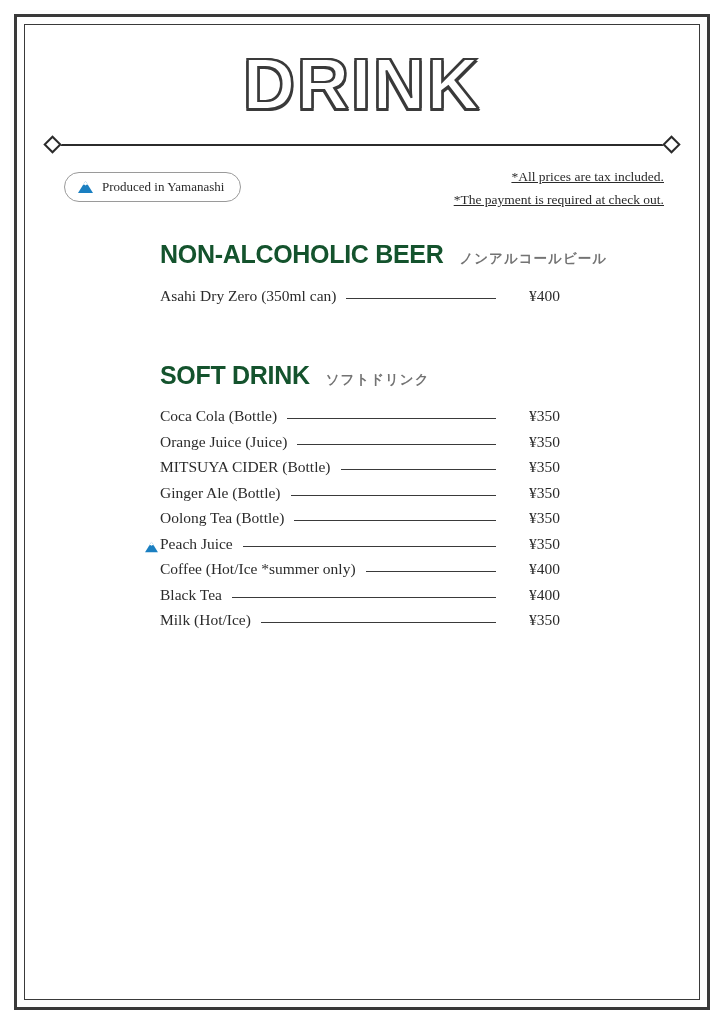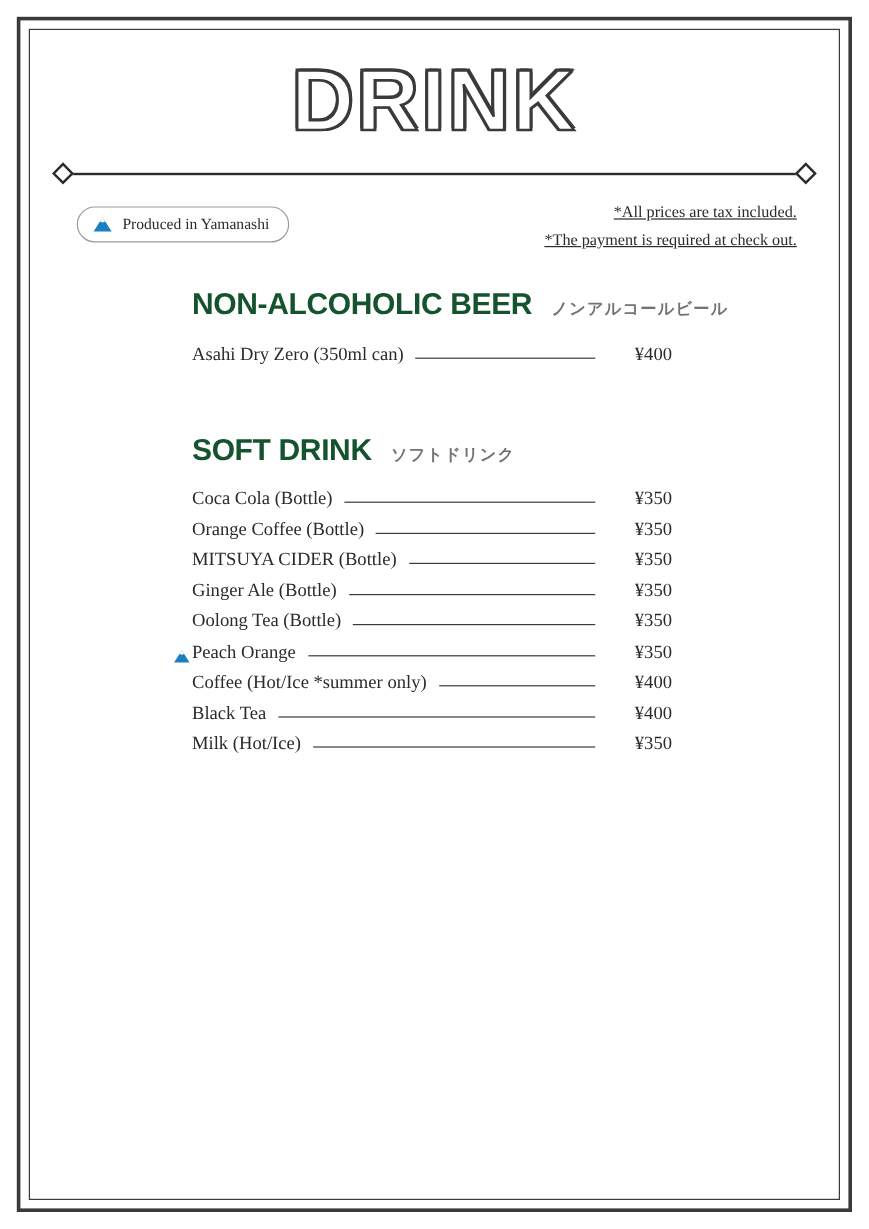--- a/index.html
+++ b/index.html
@@ -262,21 +262,21 @@
 
         <div class="item">
           <span class="mark"></span>
           <span class="name">Coca Cola (Bottle)</span>
           <span class="leader"></span>
           <span class="price">¥350</span>
         </div>
 
         <div class="item">
           <span class="mark"></span>
-          <span class="name">Orange Coffee (Bottle)</span>
+          <span class="name">Orange Juice (Juice)</span>
           <span class="leader"></span>
           <span class="price">¥350</span>
         </div>
 
         <div class="item">
           <span class="mark"></span>
           <span class="name">MITSUYA CIDER (Bottle)</span>
           <span class="leader"></span>
           <span class="price">¥350</span>
         </div>
@@ -295,21 +295,21 @@
           <span class="price">¥350</span>
         </div>
 
         <div class="item">
           <span class="mark">
             <svg width="15" height="12" viewBox="0 0 17 14">
               <path d="M8.5 1 L16 13 L1 13 Z" fill="#1a7fc1"></path>
               <path d="M8.5 1 L11.2 5.3 L9.9 4.6 L8.5 5.6 L7.1 4.6 L5.8 5.3 Z" fill="#ffffff"></path>
             </svg>
           </span>
-          <span class="name">Peach Orange</span>
+          <span class="name">Peach Juice</span>
           <span class="leader"></span>
           <span class="price">¥350</span>
         </div>
 
         <div class="item">
           <span class="mark"></span>
           <span class="name">Coffee (Hot/Ice *summer only)</span>
           <span class="leader"></span>
           <span class="price">¥400</span>
         </div>

